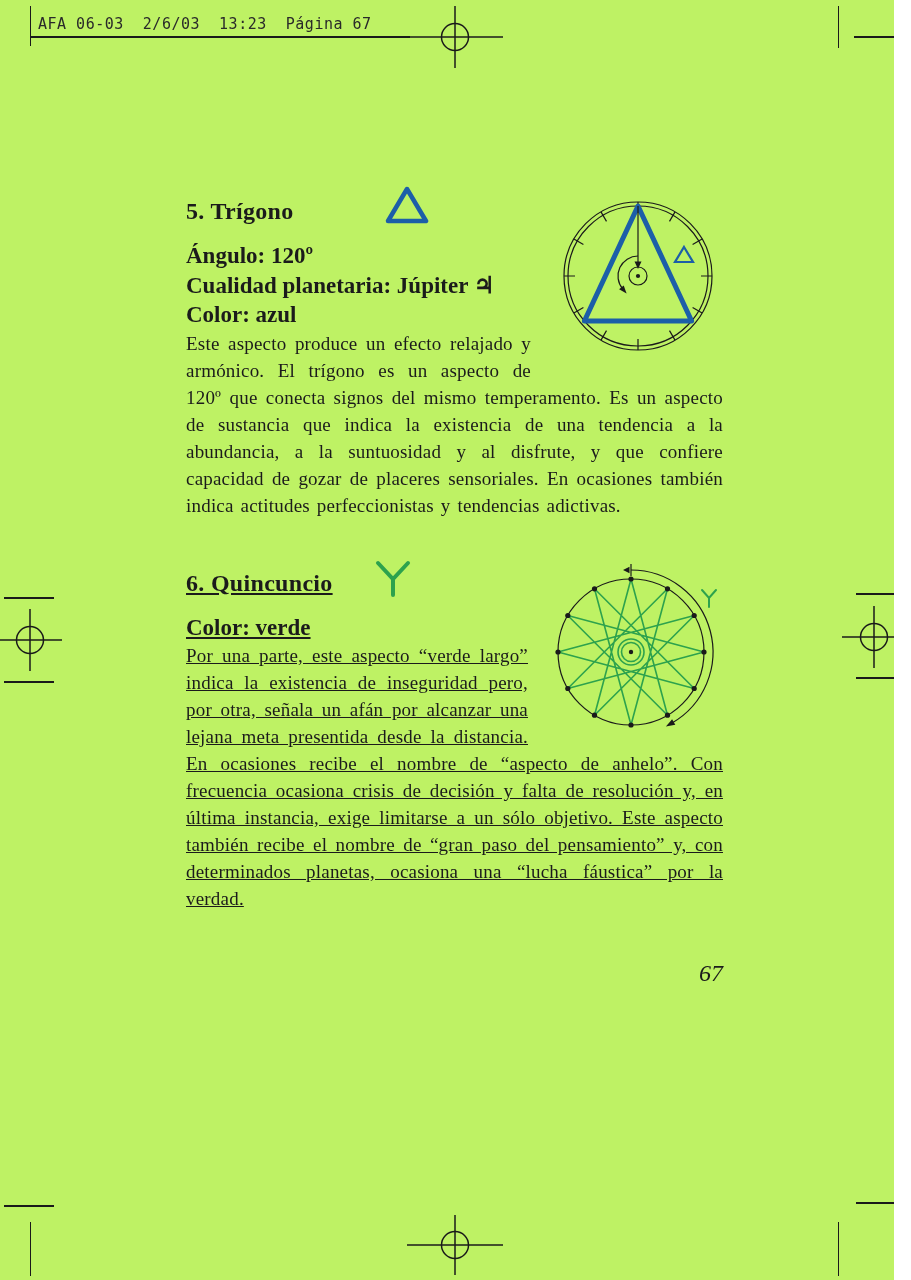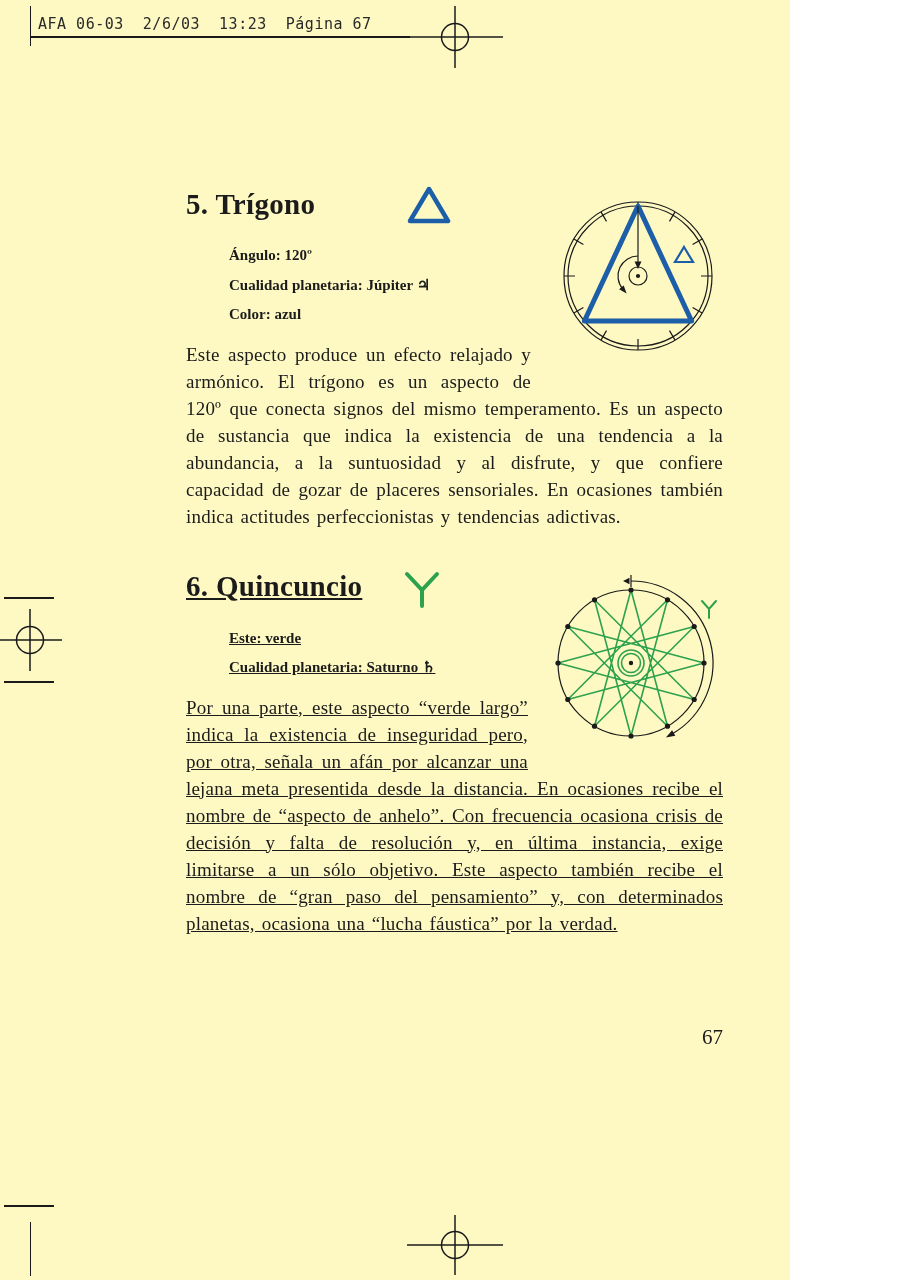--- a/index.html
+++ b/index.html
@@ -1,43 +1,43 @@
 <!DOCTYPE html>
 <html style="--blue: #1c5fa8; --green: #2da24d;"><head>
 <meta charset="utf-8">
 <style>
   :root { --blue:#1c5fa8; --green:#2da24d; }
   * { margin:0; padding:0; box-sizing:border-box; }
   html,body { background:#ffffff; }
-  .page { position:relative; width:790px; height:1280px; background:#fef9c3; overflow:hidden;
+  .page { position:relative; width:894px; height:1280px; background:#bef264; overflow:hidden;
           font-family:"Liberation Serif", serif; color:#1b1b1b; }
 
   
   .slug { position:absolute; left:38px; top:15px; font-family:"DejaVu Sans Mono", monospace;
           font-size:15px; color:#2a2a2a; white-space:pre; letter-spacing:.5px; }
   .mark-line { position:absolute; background:#1a1a1a; }
   .reg { position:absolute; }
   .reg line, .reg circle { stroke:#1a1a1a; stroke-width:1.5; fill:none; }
 
   
   .content { position:absolute; left:186px; top:183px; width:537px; }
   .section { position:relative; }
   .section-2 { margin-top:36px;text-decoration:underline; }
-  h2.section-title { font-size:29px; font-weight:bold; letter-spacing:.3px;
-                     display:flex; align-items:center; margin-bottom:16px; }
+  h2.section-title { font-size:24px; font-weight:bold; letter-spacing:.3px;
+                     display:flex; align-items:flex-end; margin-bottom:16px; }
   .sym { flex:0 0 auto; margin-top:2px; }
   .sym-gap-1 { margin-left:92px; }
   .sym-gap-2 { margin-left:40px; }
-  .info { font-size:15px; font-weight:bold; line-height:29.5px;margin-left:43px; }
+  .info { font-size:23px; font-weight:bold; line-height:29.5px; }
   .body-text { font-size:19px; line-height:27px; text-align:justify;
-               margin-top:11px; letter-spacing:.2px; word-spacing:2px; }
+               letter-spacing:.2px; word-spacing:2px; }
   .fig { float:right; }
   .fig1 { margin:18px 0 28px 22px; }
   .fig2 { margin:5px 0 10px 15px; }
-  .page-number { text-align:right; font-size:21px; margin-top:88px; }
+  .page-number { text-align:right; font-size:24px; margin-top:48px;font-style:italic; }
 
   
   .k  { stroke:#1a1a1a; fill:none; stroke-width:1.2; }
   .sb { stroke:var(--blue); fill:none; }
   .sg { stroke:var(--green); fill:none; }
   .thick { stroke-width:5; stroke-linejoin:round; stroke-linecap:round; }
 </style>
 </head>
 <body>
 
@@ -133,20 +133,19 @@
         <polygon fill="#1a1a1a" points="80,10 86.5,6.8 86.5,13.2"></polygon>
         <polygon fill="#1a1a1a" points="122.9,166.5 129.1,159.2 132.3,164.8"></polygon>
         <path class="sg" stroke-width="2" stroke-linecap="round" d="M159 30 L166 38 L173 30 M166 38 L166 47"></path>
       </svg>
       <h2 class="section-title">
         <span>6. Quincuncio</span>
         <svg class="sym sym-gap-2" width="40" height="40" viewBox="0 0 40 40">
           <path class="sg" stroke-width="4" stroke-linecap="round" d="M5 6 L20 22 L35 6 M20 22 L20 38"></path>
         </svg>
       </h2>
-      <p class="info">Este: verde</p>
-      <p class="info">Cualidad planetaria: Saturno ♄</p>
+      <p class="info">Color: verde</p>
       <p class="body-text">Por una parte, este aspecto “verde largo” indica la existencia de inseguridad pero, por otra, señala un afán por alcanzar una lejana meta presentida desde la distancia. En ocasiones recibe el nombre de “aspecto de anhelo”. Con frecuencia ocasiona crisis de decisión y falta de resolución y, en última instancia, exige limitarse a un sólo objetivo. Este aspecto también recibe el nombre de “gran paso del pensamiento” y, con determinados planetas, ocasiona una “lucha fáustica” por la verdad.</p>
     </section>
 
     <div class="page-number">67</div>
   </div>
 </div>
 
 </body></html>

